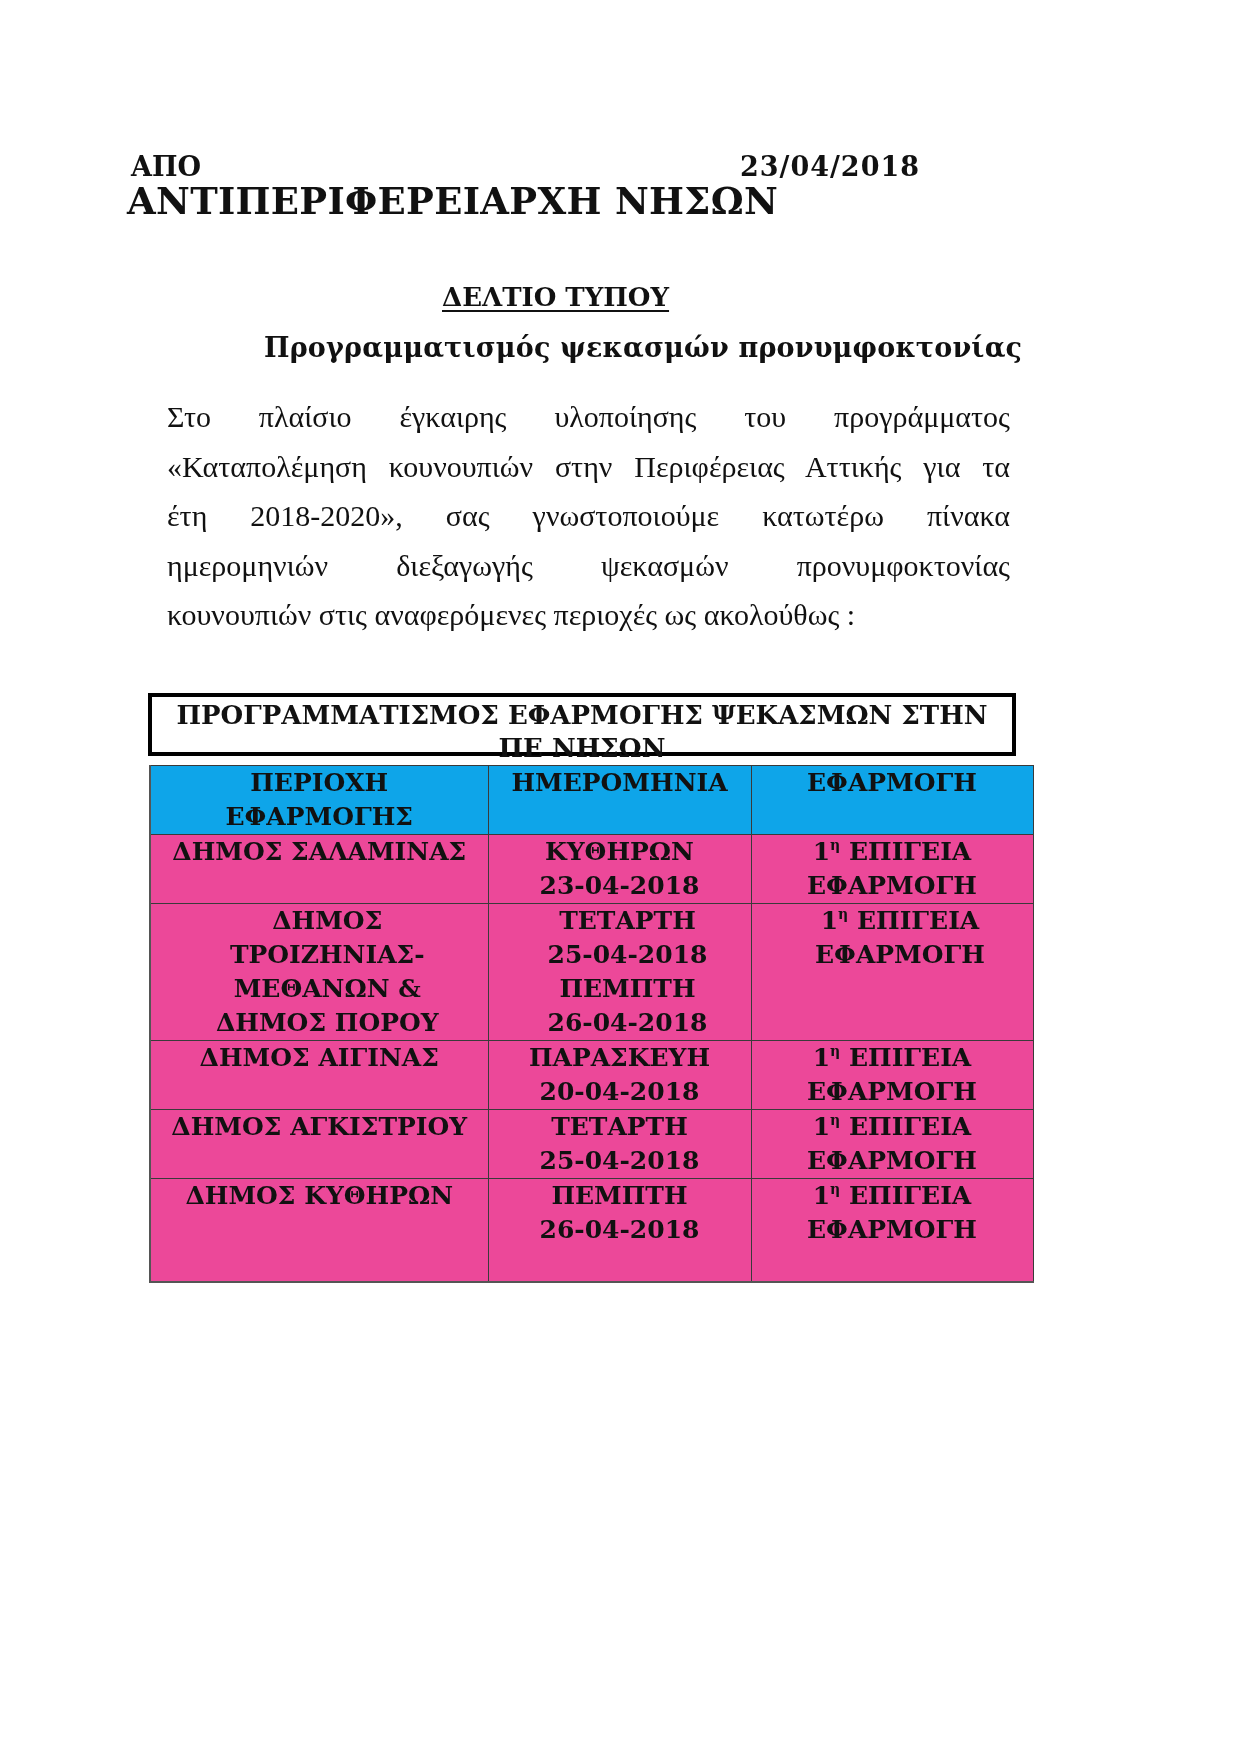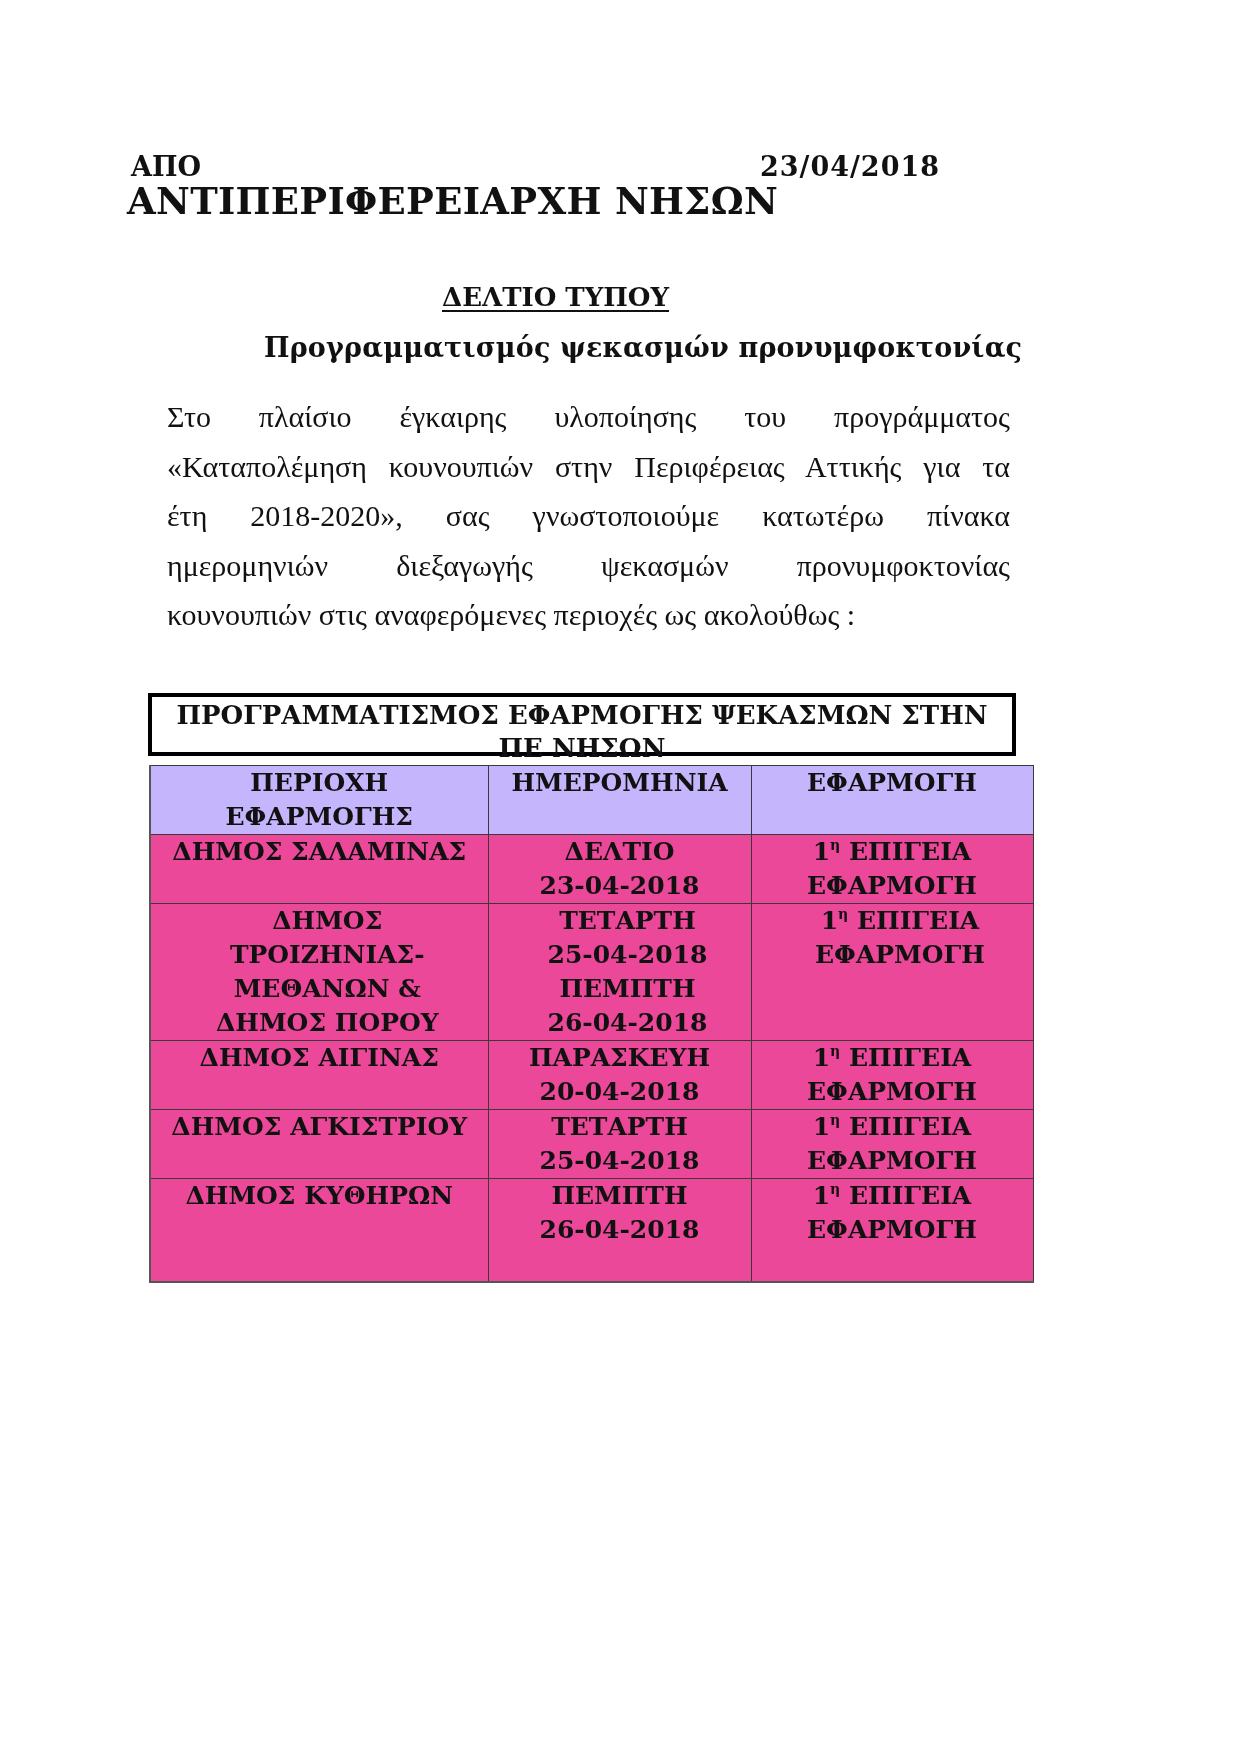--- a/index.html
+++ b/index.html
@@ -28,21 +28,21 @@
     .from-org {
       position: absolute;
       left: 127px;
       top: 184px;
       font-size: 37px;
       line-height: 34px;
       letter-spacing: 0.3px;
     }
     .date {
       position: absolute;
-      left: 760px;
+      left: 740px;
       top: 150px;
       font-size: 27px;
       line-height: 34px;
       letter-spacing: 1px;
     }
     .doc-type {
       position: absolute;
       left: 442px;
       top: 280px;
       font-size: 26px;
@@ -108,21 +108,21 @@
     .sched-table th,
     .sched-table td {
       border: 1px solid #3a3a3a;
       text-align: center;
       vertical-align: top;
       padding: 0 4px;
       font-family: "DejaVu Serif", "Liberation Serif", serif;
       font-weight: bold;
     }
     .sched-table th {
-      background: #c4b5fd;
+      background: #0ea5e9;
       height: 68px;
     }
     .sched-table td {
       background: #ec4899;
     }
     .sched-table .c1 { width: 338px; }
     .sched-table .c2 { width: 263px; }
     .sched-table .c3 { width: 282px; }
     .row-1 td { height: 68px; }
     .row-2 td { height: 136px; padding-left: 20px; }
@@ -186,21 +186,21 @@
       </th>
     </tr>
   </thead>
   <tbody>
 
     <tr class="row-1">
       <td>
         <span class="cell-line">ΔΗΜΟΣ ΣΑΛΑΜΙΝΑΣ</span>
       </td>
       <td>
-        <span class="cell-line">ΔΕΛΤΙΟ</span>
+        <span class="cell-line">ΚΥΘΗΡΩΝ</span>
         <span class="cell-line">23-04-2018</span>
       </td>
       <td>
         <span class="cell-line"><span>1</span><sup class="ord">η</sup> <span>ΕΠΙΓΕΙΑ</span></span>
         <span class="cell-line">ΕΦΑΡΜΟΓΗ</span>
       </td>
     </tr>
 
     <tr class="row-2">
       <td>

